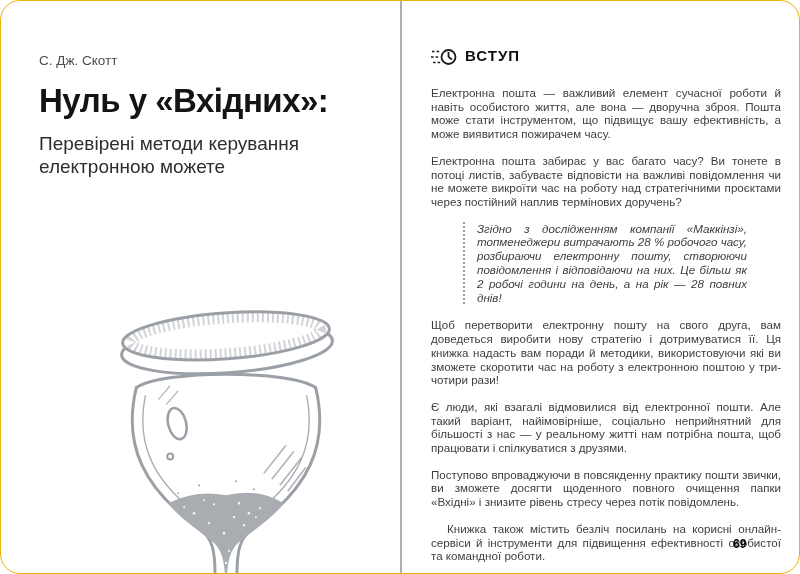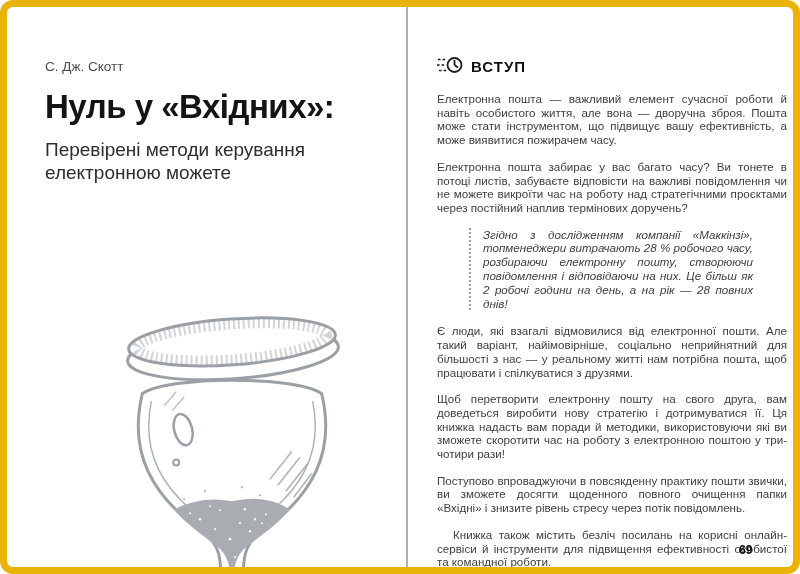--- a/index.html
+++ b/index.html
@@ -6,22 +6,22 @@
     margin: 0;
     padding: 0;
     background: #ffffff;
     font-family: "Liberation Sans", sans-serif;
   }
   .spread {
     position: relative;
     width: 800px;
     height: 574px;
     background: #ffffff;
-    border: 7px solid #eab308;
-    border-radius: 13px;
+    border: 1px solid #eab308;
+    border-radius: 20px;
     box-sizing: border-box;
     overflow: hidden;
   }
   .spine {
     position: absolute;
     left: 399px;
     top: 0;
     width: 1.5px;
     height: 574px;
     background: #b0b0b0;
@@ -63,21 +63,21 @@
   }
   
   .right-page {
     position: absolute;
     left: 430px;
     top: 46px;
     width: 350px;
   }
   .heading-row {
     display: flex;
-    align-items: flex-end;
+    align-items: flex-start;
     gap: 8px;
     margin: 0 0 17px 0;
     height: 22px;
   }
   .intro-heading {
     font-size: 15px;
     font-weight: bold;
     letter-spacing: 1px;
     color: #111111;
   }
@@ -196,22 +196,22 @@
           </g>
         </svg>
       </span>
       <span class="intro-heading">ВСТУП</span>
     </div>
 
     <div class="body-text">
       <p>Електронна пошта — важливий елемент сучасної роботи й навіть особистого життя, але вона — дворучна зброя. Пошта може стати інструментом, що підвищує вашу ефективність, а може виявитися пожирачем часу.</p>
       <p>Електронна пошта забирає у вас багато часу? Ви тонете в потоці листів, забуваєте відповісти на важливі повідомлення чи не можете викроїти час на роботу над стратегічними проєктами через постійний наплив термінових доручень?</p>
       <blockquote class="study-quote">Згідно з дослідженням компанії «Маккінзі», топменеджери витрачають 28 % робочого часу, розбираючи електронну пошту, створюючи повідомлення і відповідаючи на них. Це більш як 2 робочі години на день, а на рік — 28 повних днів!</blockquote>
+      <p>Щоб перетворити електронну пошту на свого друга, вам доведеться виробити нову стратегію і дотримуватися її. Ця книжка надасть вам поради й методики, використовуючи які ви зможете скоротити час на роботу з електронною поштою у три-чотири рази!</p>
       <p>Є люди, які взагалі відмовилися від електронної пошти. Але такий варіант, найімовірніше, соціально неприйнятний для більшості з нас — у реальному житті нам потрібна пошта, щоб працювати і спілкуватися з друзями.</p>
-      <p>Щоб перетворити електронну пошту на свого друга, вам доведеться виробити нову стратегію і дотримуватися її. Ця книжка надасть вам поради й методики, використовуючи які ви зможете скоротити час на роботу з електронною поштою у три-чотири рази!</p>
       <p>Поступово впроваджуючи в повсякденну практику пошти звички, ви зможете досягти щоденного повного очищення папки «Вхідні» і знизите рівень стресу через потік повідомлень.</p>
       <p class="indent">Книжка також містить безліч посилань на корисні онлайн-сервіси й інструменти для підвищення ефективності особистої та командної роботи.</p>
     </div>
   </div>
 
   <div class="page-number">69</div>
 
 </div>
 
 </body></html>

